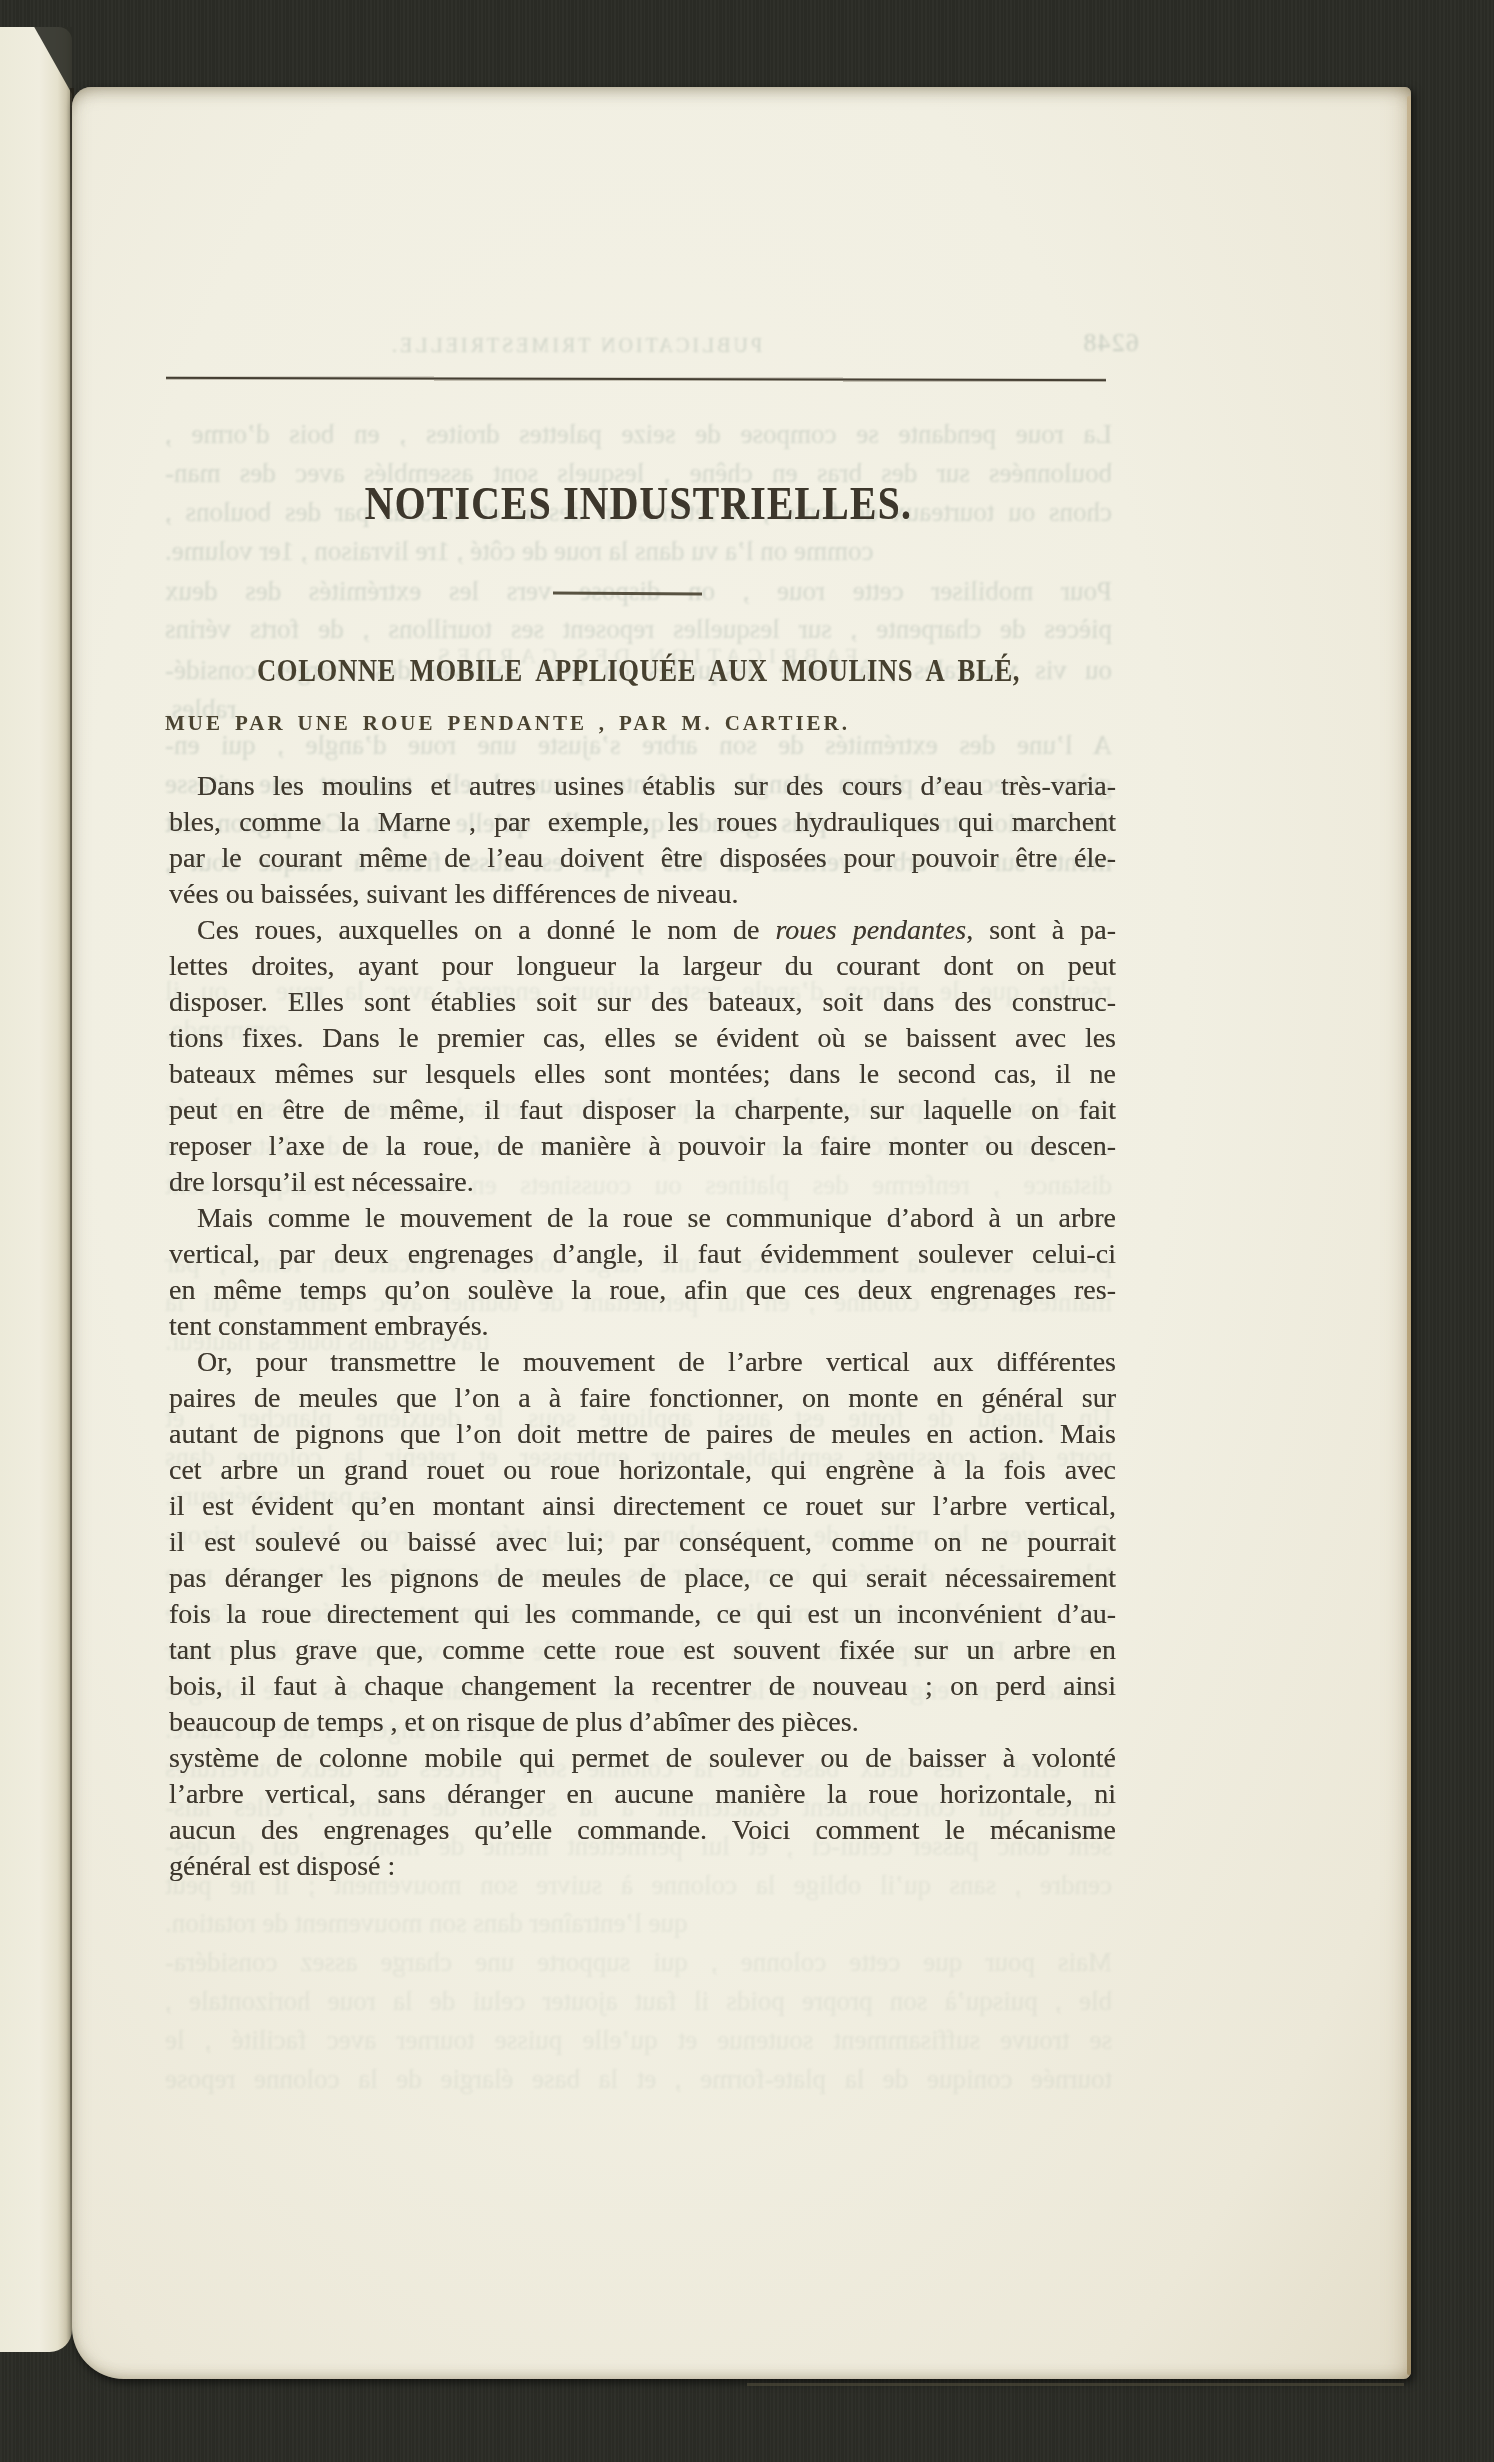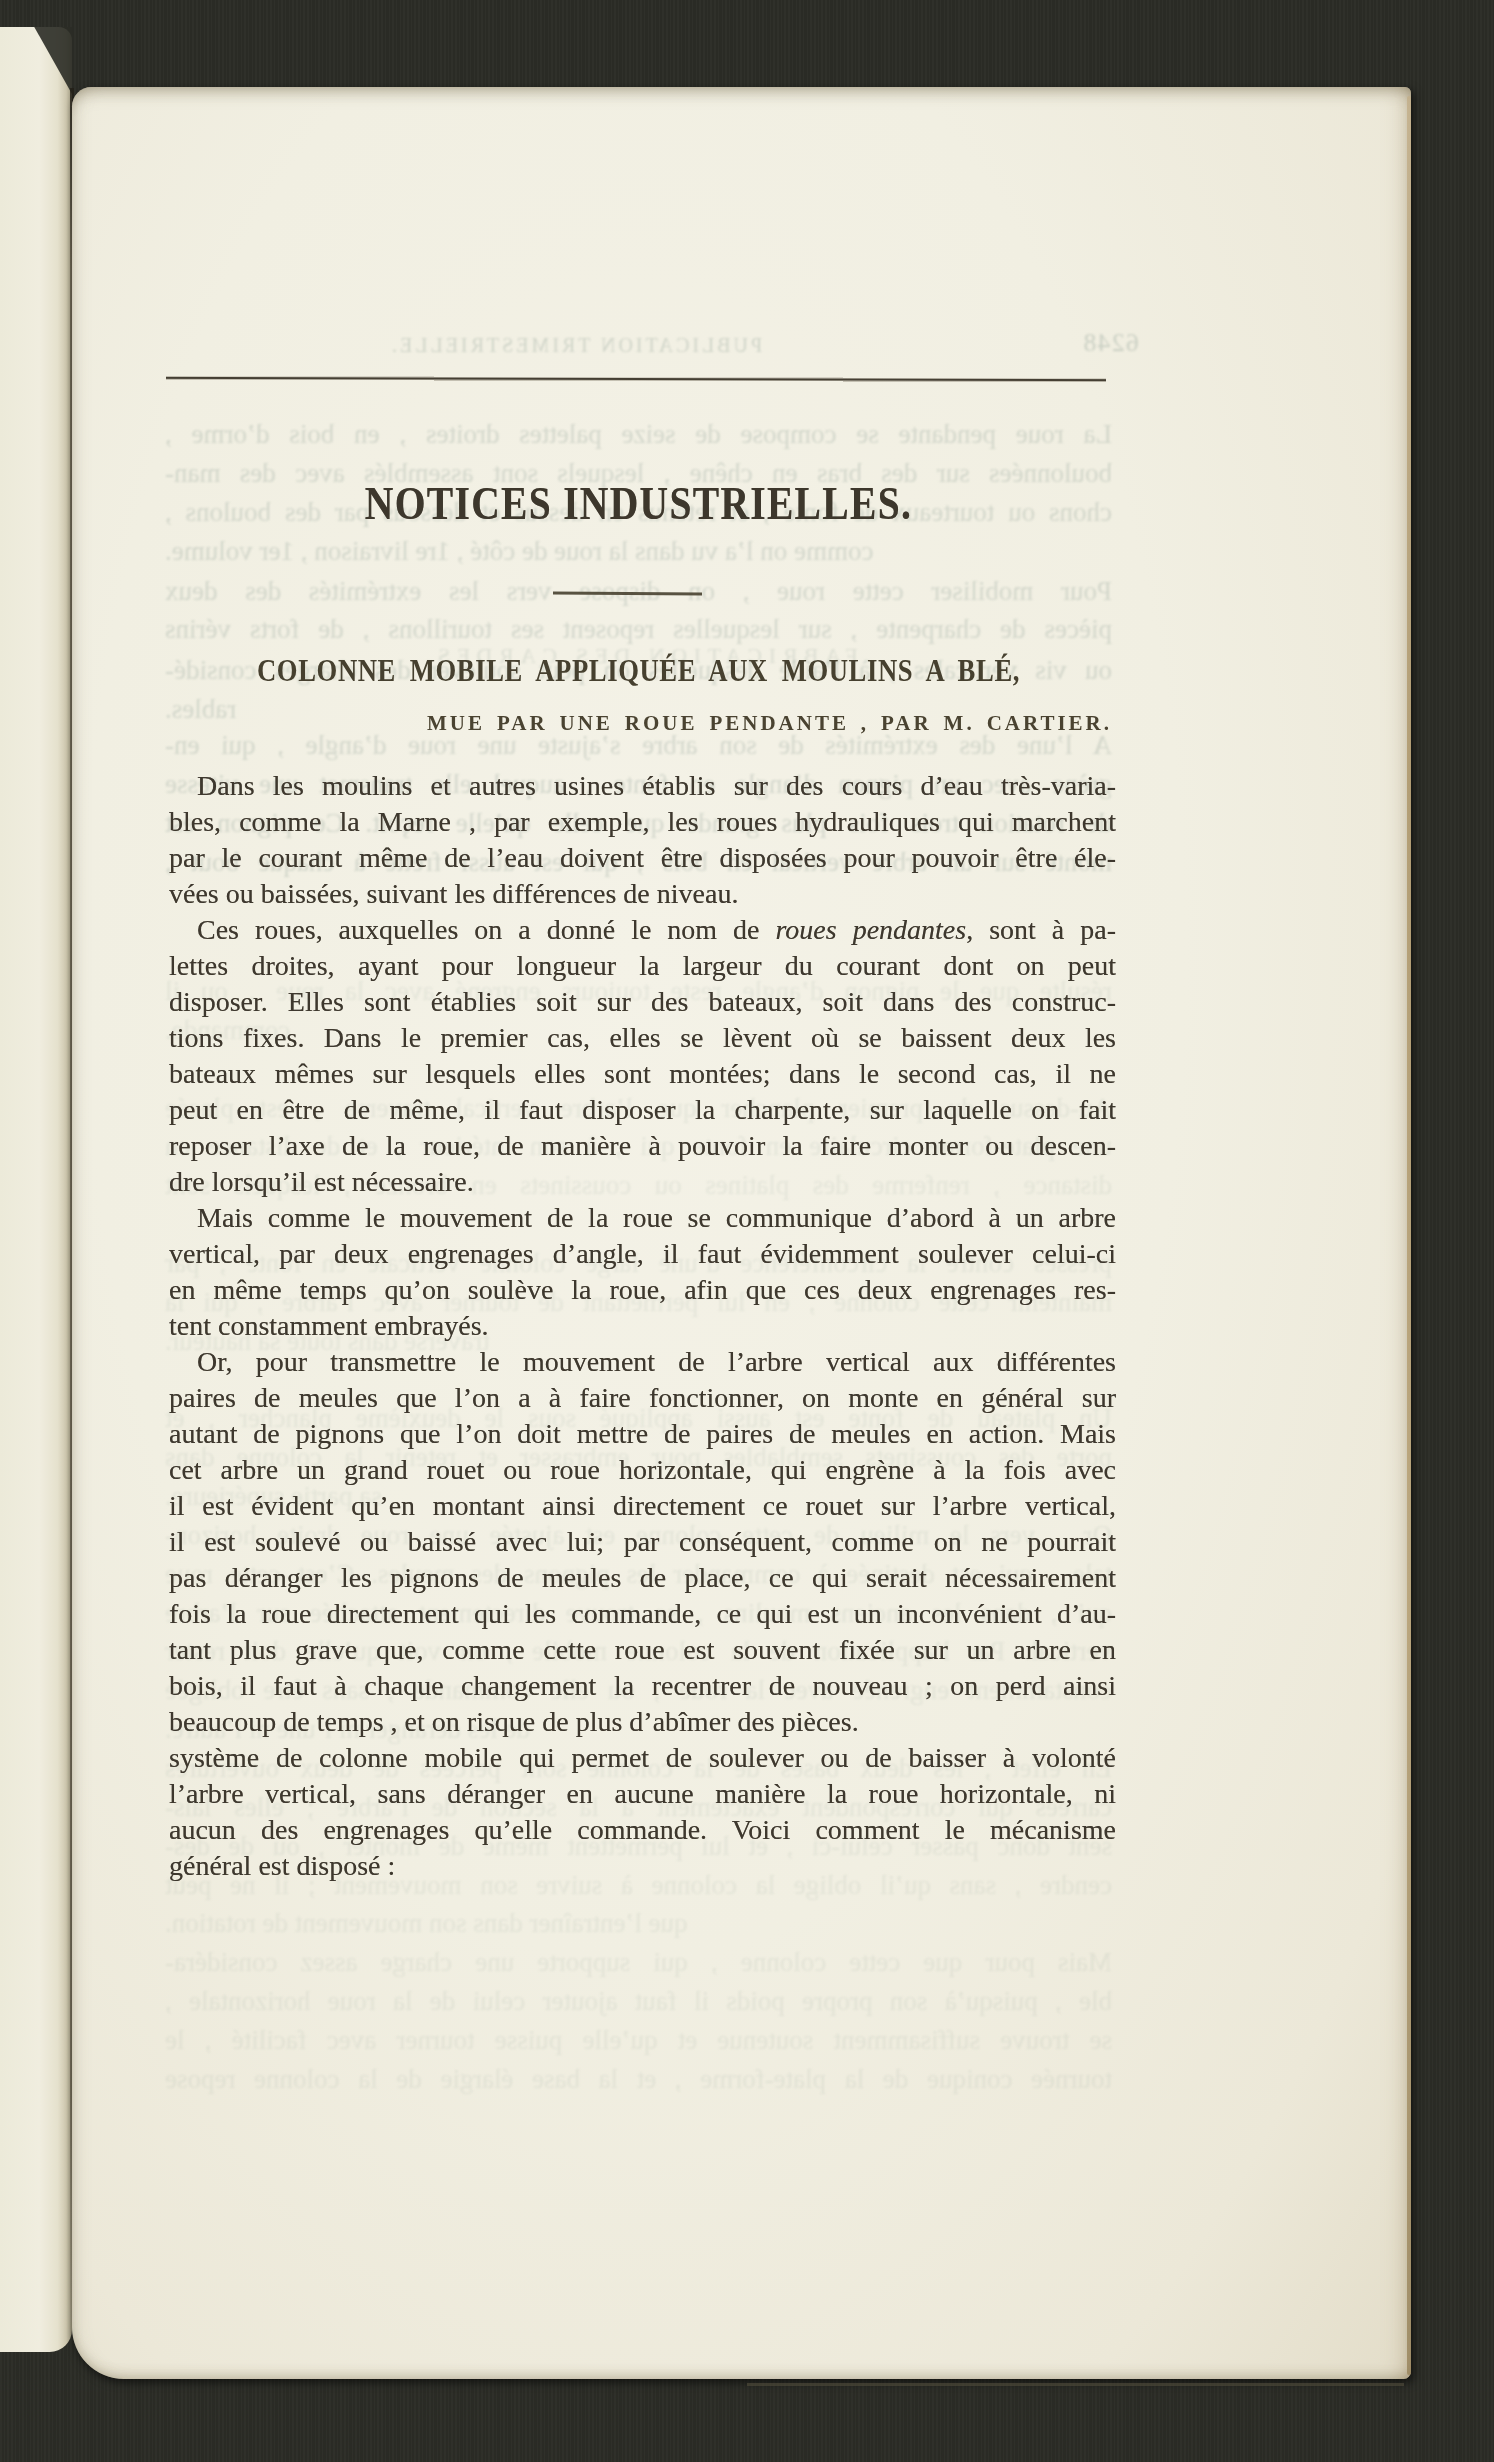--- a/index.html
+++ b/index.html
@@ -86,21 +86,21 @@
   }
   .article-heading{
     position:absolute;left:0;top:566px;width:100%;
     font-size:31px;font-weight:bold;letter-spacing:0.7px;word-spacing:7.5px;
     text-align:center;transform:scaleX(.86);
     color:#46402f;white-space:nowrap;
   }
   .article-subheading{
     position:absolute;left:0;top:624px;width:100%;
     font-size:21px;font-weight:bold;letter-spacing:3px;word-spacing:3.7px;
-    text-align:right;color:#4a4331;white-space:nowrap;
+    text-align:left;color:#4a4331;white-space:nowrap;
   }
   .article-body{
     position:absolute;left:4px;top:681px;width:947px;
     font-size:28px;line-height:36px;color:#3e382e;
     text-shadow:0 0 0.5px rgba(62,56,46,.6);
   }
   .article-body .line{text-align:justify;text-align-last:justify;}
   .article-body .line.indent{text-indent:28px;}
   .article-body .line.last{text-align-last:left;}
   .article-body i{font-style:italic;font-family:Liberation Serif, serif;}
@@ -174,21 +174,21 @@
       <div class="article-subheading ink">MUE PAR UNE ROUE PENDANTE , PAR M. CARTIER.</div>
 
       <div class="article-body ink">
           <div class="line indent">Dans les moulins et autres usines établis sur des cours d’eau très-varia-</div>
           <div class="line">bles, comme la Marne , par exemple, les roues hydrauliques qui marchent</div>
           <div class="line">par le courant même de l’eau doivent être disposées pour pouvoir être éle-</div>
           <div class="line last">vées ou baissées, suivant les différences de niveau.</div>
           <div class="line indent">Ces roues, auxquelles on a donné le nom de <i>roues pendantes</i>, sont à pa-</div>
           <div class="line">lettes droites, ayant pour longueur la largeur du courant dont on peut</div>
           <div class="line">disposer. Elles sont établies soit sur des bateaux, soit dans des construc-</div>
-          <div class="line">tions fixes. Dans le premier cas, elles se lèvent où se baissent deux les</div>
+          <div class="line">tions fixes. Dans le premier cas, elles se évident où se baissent avec les</div>
           <div class="line">bateaux mêmes sur lesquels elles sont montées; dans le second cas, il ne</div>
           <div class="line">peut en être de même, il faut disposer la charpente, sur laquelle on fait</div>
           <div class="line">reposer l’axe de la roue, de manière à pouvoir la faire monter ou descen-</div>
           <div class="line last">dre lorsqu’il est nécessaire.</div>
           <div class="line indent">Mais comme le mouvement de la roue se communique d’abord à un arbre</div>
           <div class="line">vertical, par deux engrenages d’angle, il faut évidemment soulever celui-ci</div>
           <div class="line">en même temps qu’on soulève la roue, afin que ces deux engrenages res-</div>
           <div class="line last">tent constamment embrayés.</div>
           <div class="line indent">Or, pour transmettre le mouvement de l’arbre vertical aux différentes</div>
           <div class="line">paires de meules que l’on a à faire fonctionner, on monte en général sur</div>

